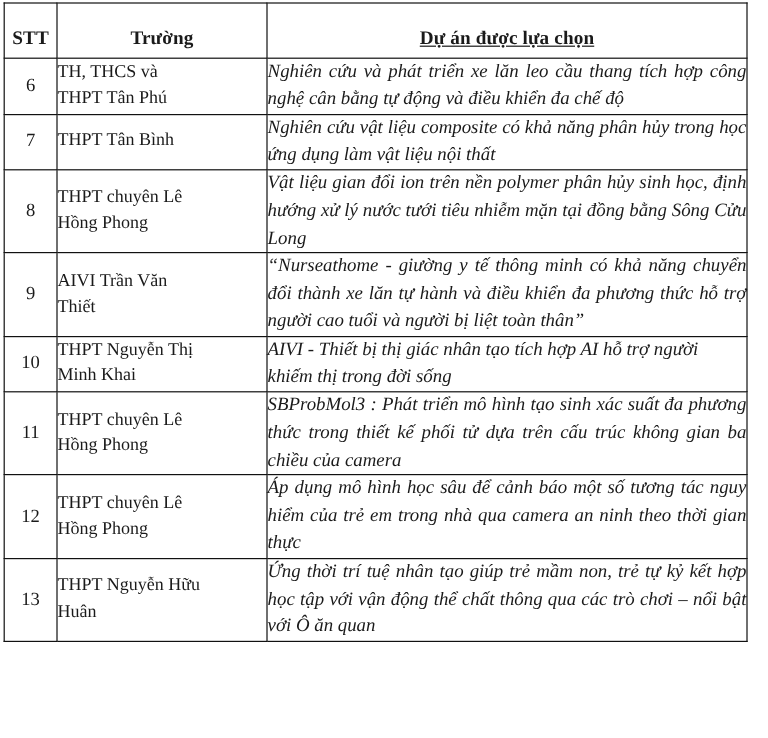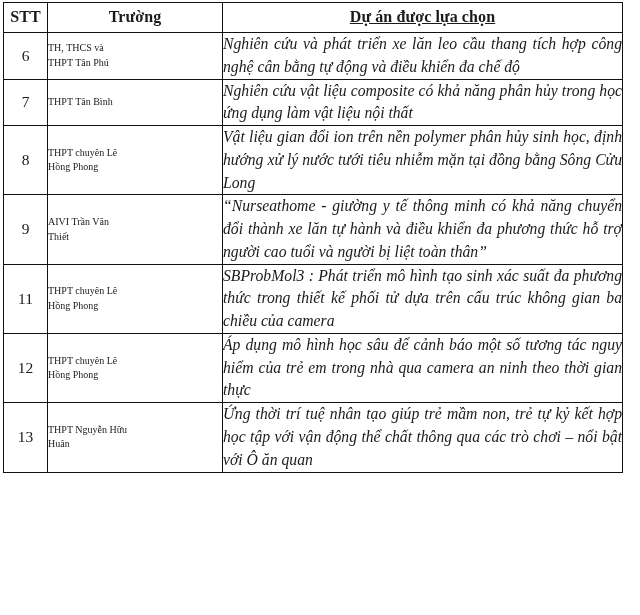--- a/index.html
+++ b/index.html
@@ -35,34 +35,34 @@
   table.doc-table td {
     border: 1.3px solid #111111;
     vertical-align: middle;
     padding: 0;
   }
   table.doc-table thead th {
     text-align: center;
     font-weight: bold;
     font-size: 16px;
     line-height: 1.25;
-    padding: 4px 3px 5px 3px;
+    padding: 20px 3px 5px 3px;
     letter-spacing: 0.1px;
   }
   th.h-stt  { font-size: 15.5px; }
   th.h-proj { font-size: 16px; text-decoration: underline; }
 
   td.cell-stt {
     text-align: center;
     font-size: 15.5px;
     line-height: 1.3;
   }
   td.cell-school {
     text-align: left;
-    font-size: 10px;
+    font-size: 15px;
     line-height: 1.45;
     padding: 5px 4px 6px 10px;
   }
   td.cell-proj {
     text-align: left;
     font-size: 15.7px;
     line-height: 1.45;
     padding: 5px 7px 6px 7px;
     hyphens: none;
     font-style: italic;
@@ -120,20 +120,28 @@
 
       <tr>
         <td class="cell-stt">9</td>
         <td class="cell-school">
           <div class="nowrapline">AIVI Trần Văn</div>
           <div class="nowrapline">Thiết</div>
         </td>
         <td class="cell-proj justify">“Nurseathome - giường y tế thông minh có khả năng chuyển đổi thành xe lăn tự hành và điều khiển đa phương thức hỗ trợ người cao tuổi và người bị liệt toàn thân”</td>
       </tr>
 
+      <tr>
+        <td class="cell-stt">10</td>
+        <td class="cell-school">
+          <div class="nowrapline">THPT Nguyễn Thị</div>
+          <div class="nowrapline">Minh Khai</div>
+        </td>
+        <td class="cell-proj">AIVI - Thiết bị thị giác nhân tạo tích hợp AI hỗ trợ người khiếm thị trong đời sống</td>
+      </tr>
 
       <tr>
         <td class="cell-stt">11</td>
         <td class="cell-school">
           <div class="nowrapline">THPT chuyên Lê</div>
           <div class="nowrapline">Hồng Phong</div>
         </td>
         <td class="cell-proj justify">SBProbMol3 : Phát triển mô hình tạo sinh xác suất đa phương thức trong thiết kế phối tử dựa trên cấu trúc không gian ba chiều của camera</td>
       </tr>
 

